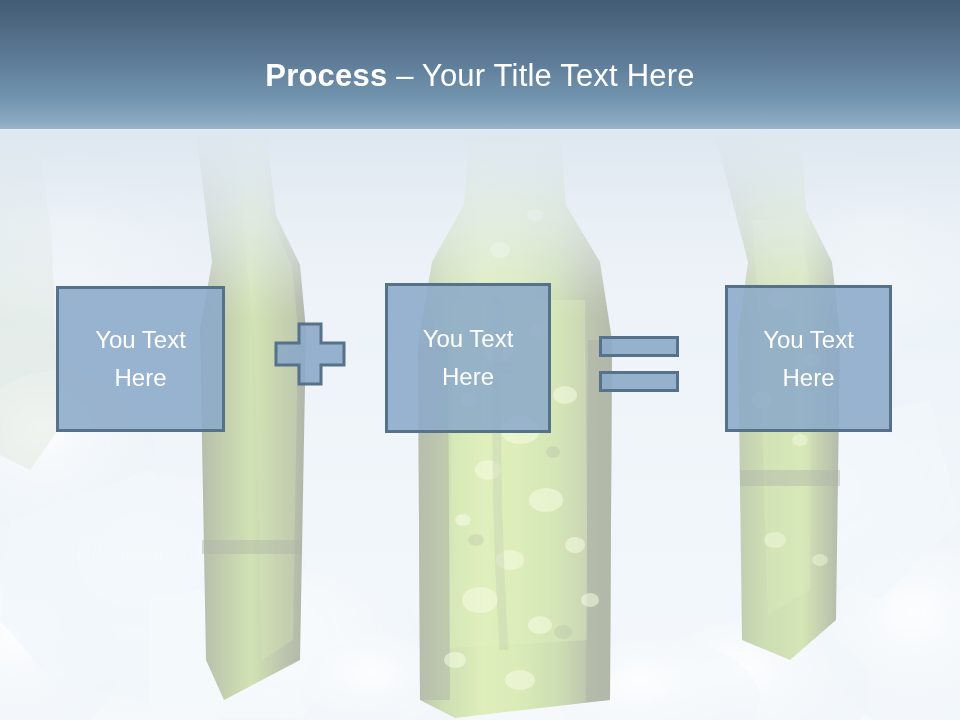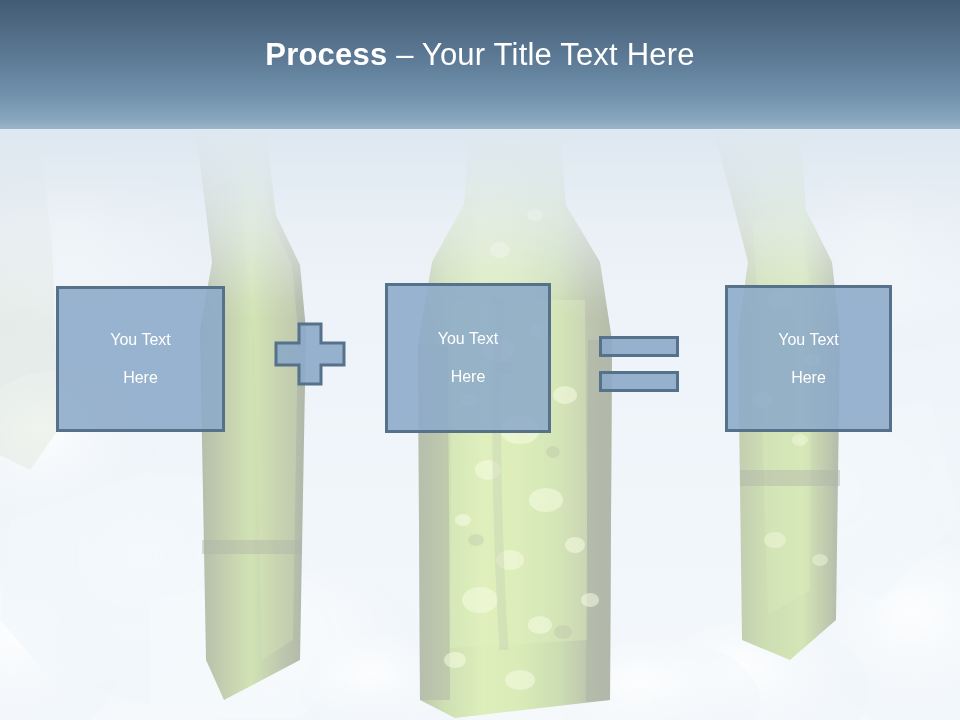--- a/index.html
+++ b/index.html
@@ -69,21 +69,21 @@
         #435c76 0%,
         #4d6780 18%,
         #5e7c98 48%,
         #7193ae 75%,
         #8aa8c0 94%,
         #9bb6ca 100%);
   }
   .header-title {
     position: absolute;
     left: 0;
-    top: 36px;
+    top: 57px;
     width: 960px;
     text-align: center;
     color: #ffffff;
     font-size: 31px;
     line-height: 38px;
     letter-spacing: 0.2px;
     white-space: nowrap;
   }
   .header-title .t-bold { font-weight: bold; }
   .header-title .t-light { font-weight: normal; }
@@ -93,21 +93,21 @@
     position: absolute;
     box-sizing: border-box;
     background: rgba(140,170,200,0.88);
     border: 3px solid #56718a;
     display: flex;
     align-items: center;
     justify-content: center;
   }
   .pbox-text {
     color: #ffffff;
-    font-size: 16px;
+    font-size: 24px;
     line-height: 38px;
     text-align: center;
     font-weight: normal;
     padding: 0 8px;
     white-space: pre-line;
   }
 
   #box1 { left: 56px;  top: 286px; width: 169px; height: 146px; }
   #box2 { left: 385px; top: 283px; width: 166px; height: 150px; }
   #box3 { left: 725px; top: 285px; width: 167px; height: 147px; }

